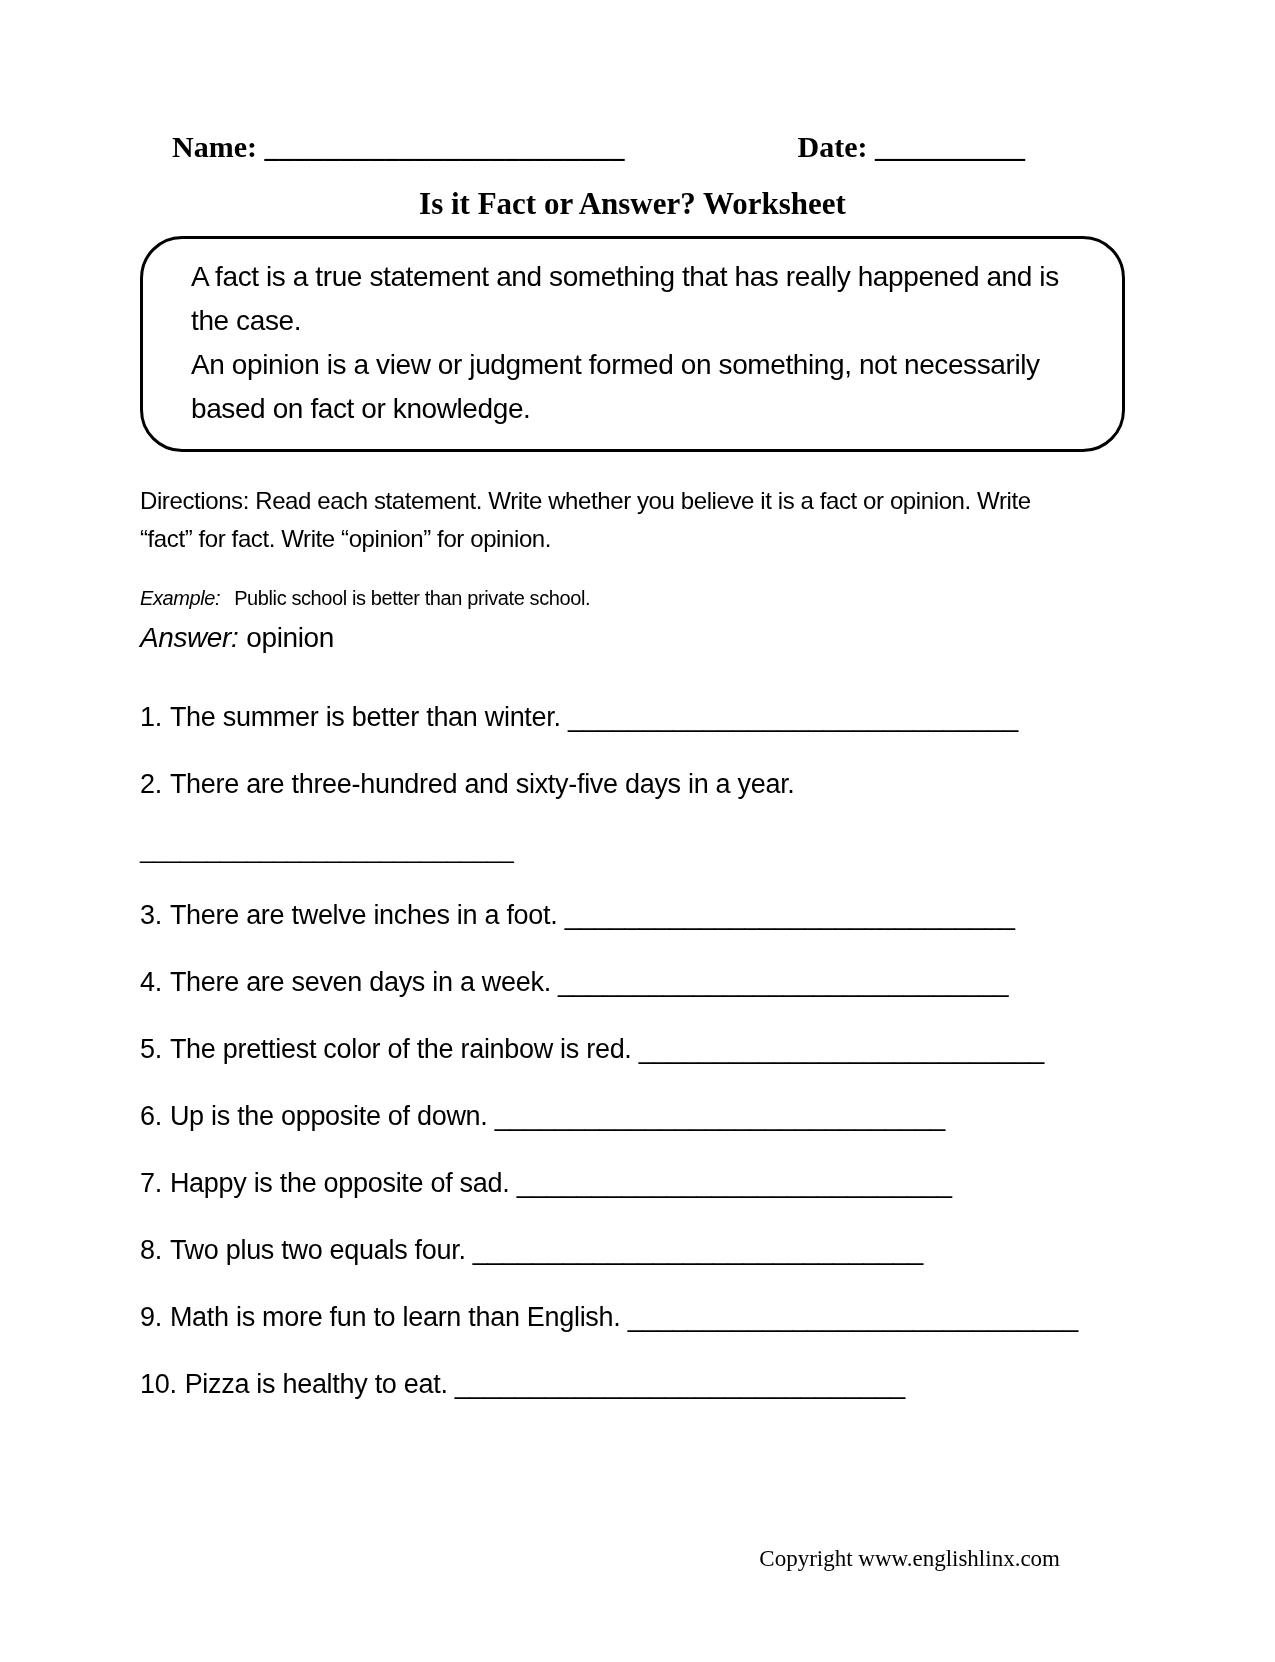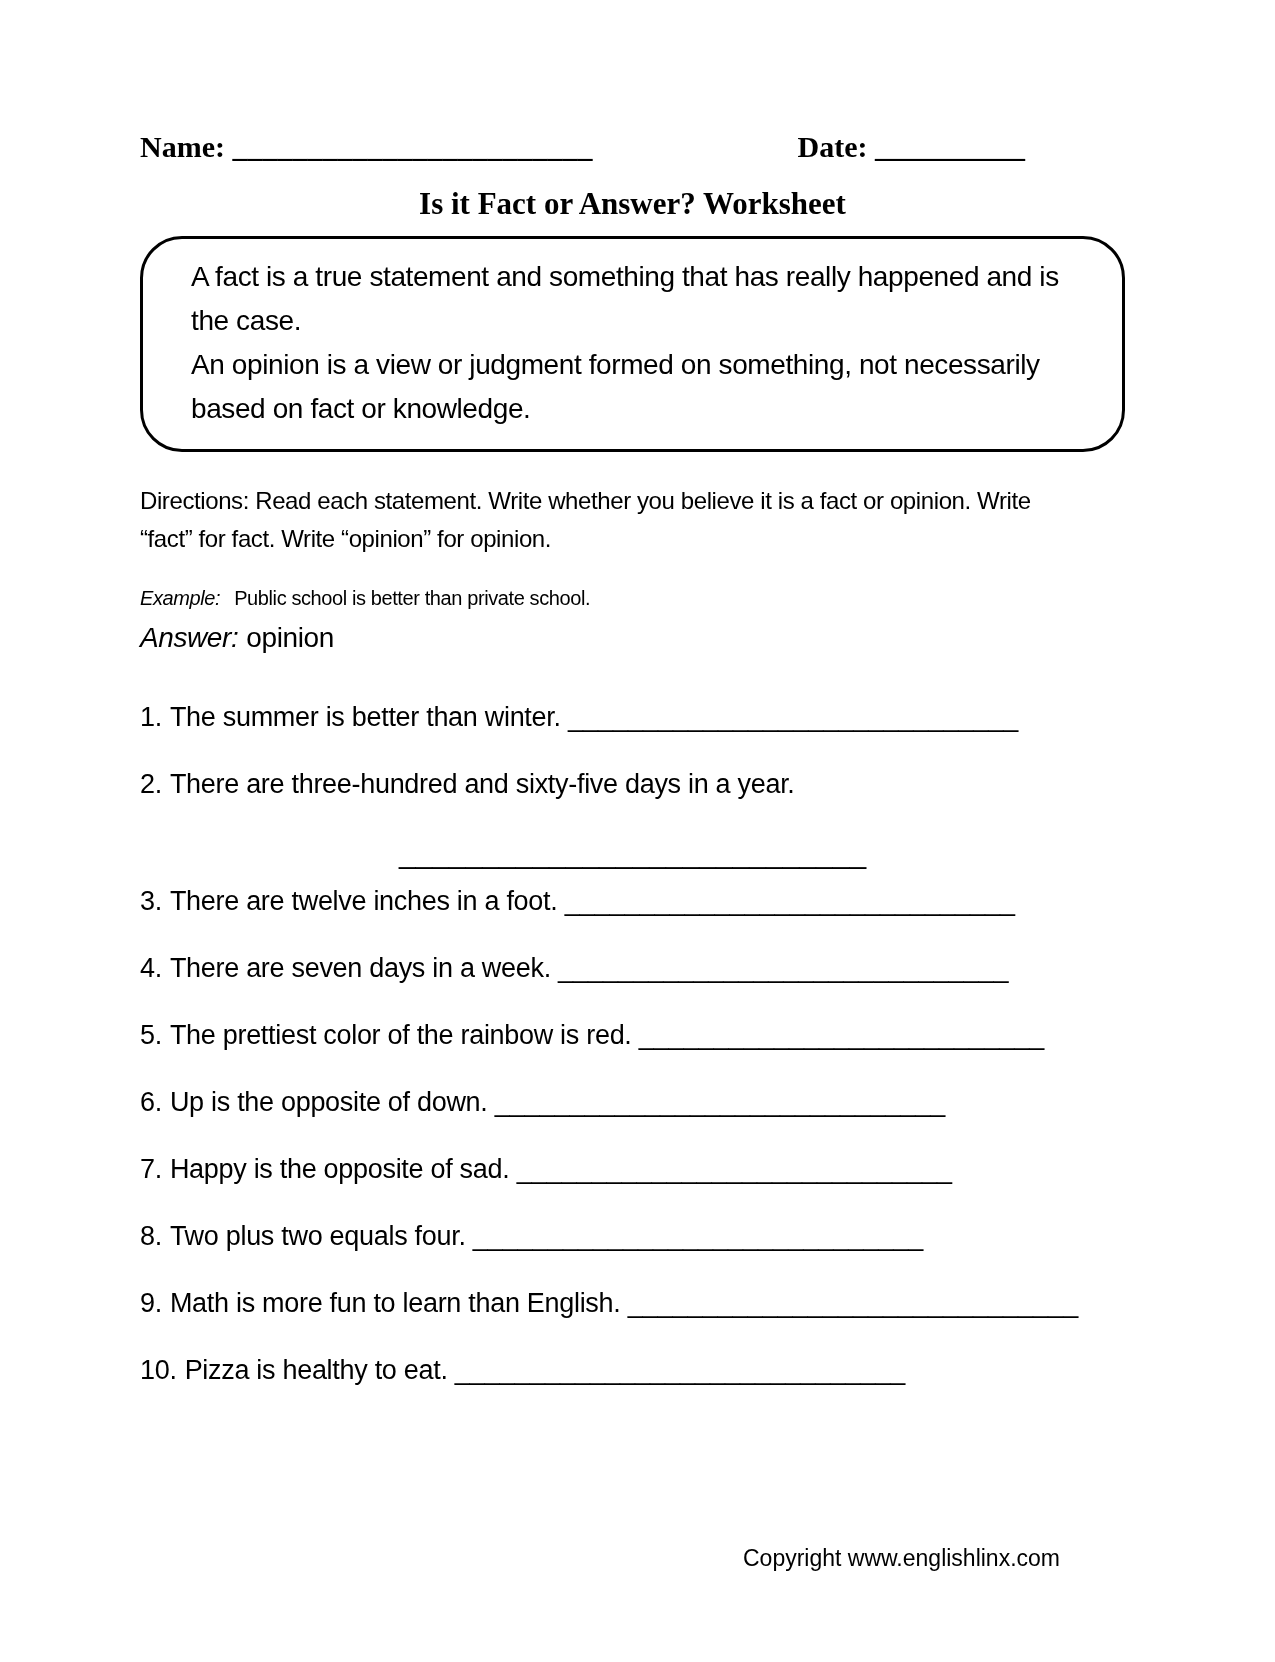--- a/index.html
+++ b/index.html
@@ -16,20 +16,21 @@
     overflow: hidden;
   }
   
   .header-row {
     display: flex;
     justify-content: space-between;
     align-items: flex-end;
     font-family: "Liberation Serif", serif;
     font-weight: bold;
     font-size: 30px;
+    margin-left: 32px;
   }
   .header-group { white-space: nowrap; }
   .date-group { margin-right: 100px; }
   .blank-serif { letter-spacing: 0px; font-weight: bold; }
   
   .worksheet-title {
     text-align: center;
     font-family: "Liberation Serif", serif;
     font-weight: bold;
     font-size: 31px;
@@ -61,30 +62,30 @@
   .questions { margin-top: 48px; }
   .question-row {
     font-size: 27px;
     letter-spacing: -0.3px;
     margin-bottom: 36px;
     white-space: nowrap;
   }
   .question-number { margin-right: 8px; }
   .answer-blank { letter-spacing: 0; }
   .blank-row {
-    font-size: 30px;
-    margin-bottom: 16px;
-    text-align: center;
+    font-size: 24px;
+    margin-bottom: 36px;
   }
   
   .footer {
     position: absolute;
     right: 215px;
     bottom: 90px;
     font-size: 23px;
+    font-family: Liberation Serif, serif;
   }
 </style>
 </head>
 <body>
 
 <div class="page">
 
   <div class="header-row">
     <div class="header-group">
       <span>Name:</span>

